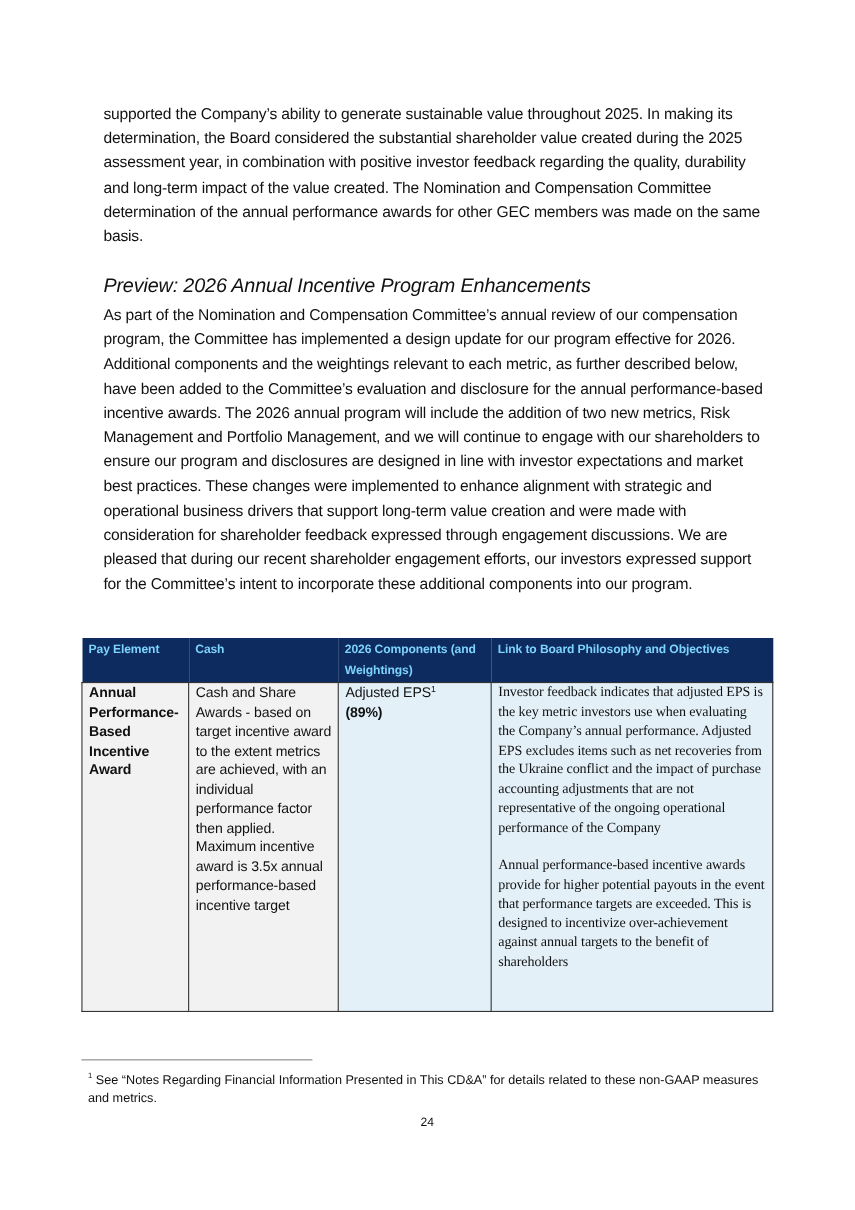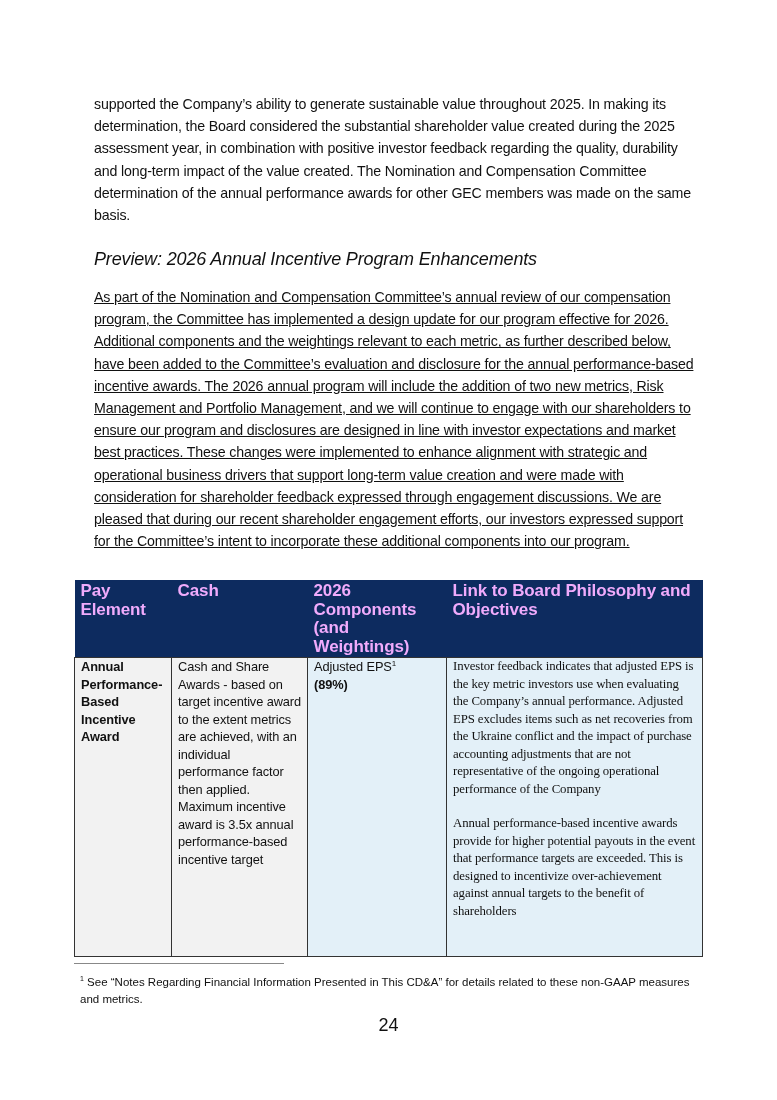--- a/index.html
+++ b/index.html
@@ -3,38 +3,38 @@
 <meta charset="utf-8">
 <style>
   html, body { margin:0; padding:0; background:#ffffff; }
   body { width:777px; height:1100px; position:relative; overflow:hidden;
          font-family:"Liberation Sans", "DejaVu Sans", sans-serif; color:#111; }
   .page { position:absolute; left:0; top:0; width:777px; height:1100px;border-radius:30px; }
   .para { position:absolute; left:94px; width:600px; font-size:14.2px; line-height:22.2px;
           letter-spacing:-0.15px; margin:0; }
   .p1 { top:93px; }
   .subhead { position:absolute; left:94px; top:249px; font-size:18px; font-style:italic; margin:0; letter-spacing:-0.15px; }
-  .p2 { top:286px;text-decoration:underline; }
+  .p2 { top:276px; }
   table.comp { position:absolute; left:74px; top:580px; width:629px; border-collapse:collapse;
                font-size:12.8px; line-height:17.5px; letter-spacing:-0.1px; }
-  table.comp th { background:#0d2b5f; color:#f0abfc; font-weight:bold; text-align:left; vertical-align:top;
-                  padding:2px 6px 1px 6px; font-size:17px; line-height:18.5px; }
+  table.comp th { background:#0d2b5f; color:#7dd3fc; font-weight:bold; text-align:left; vertical-align:top;
+                  padding:2px 6px 1px 6px; font-size:11px; line-height:18.5px; }
   table.comp td { vertical-align:top; padding:0 6px 0 6px; border:1px solid #333; }
   table.comp tr.body-row { height:299px;margin-top:43px; }
   .c1 { width:84px; background:#f2f2f2; font-weight:bold; }
   .c2 { width:123px; background:#f2f2f2; }
   .c3 { width:126px; background:#e3f0f8; }
   .c4 { background:#e3f0f8;font-family:Liberation Serif, serif; }
   sup { font-size:8px; line-height:0; vertical-align:super; }
   .bold { font-weight:bold; }
   .gap { height:17px; }
   .fn-rule { position:absolute; left:74px; top:963px; width:210px; border-top:1px solid #888; }
   .footnote { position:absolute; left:80px; top:974px; width:620px; font-size:11.5px; line-height:17px; margin:0; }
   .footnote sup { font-size:7px; }
-  .pagenum { position:absolute; left:0; width:777px; top:1015px; text-align:center; font-size:18px; margin:0; }
+  .pagenum { position:absolute; left:0; width:777px; top:1015px; text-align:center; font-size:11px; margin:0; }
 </style>
 </head>
 <body>
 
 <div class="page">
   <p class="para p1">supported the Company’s ability to generate sustainable value throughout 2025. In making its determination, the Board considered the substantial shareholder value created during the 2025 assessment year, in combination with positive investor feedback regarding the quality, durability and long-term impact of the value created. The Nomination and Compensation Committee determination of the annual performance awards for other GEC members was made on the same basis.</p>
 
   <p class="subhead">Preview: 2026 Annual Incentive Program Enhancements</p>
 
   <p class="para p2">As part of the Nomination and Compensation Committee’s annual review of our compensation program, the Committee has implemented a design update for our program effective for 2026. Additional components and the weightings relevant to each metric, as further described below, have been added to the Committee’s evaluation and disclosure for the annual performance-based incentive awards. The 2026 annual program will include the addition of two new metrics, Risk Management and Portfolio Management, and we will continue to engage with our shareholders to ensure our program and disclosures are designed in line with investor expectations and market best practices. These changes were implemented to enhance alignment with strategic and operational business drivers that support long-term value creation and were made with consideration for shareholder feedback expressed through engagement discussions. We are pleased that during our recent shareholder engagement efforts, our investors expressed support for the Committee’s intent to incorporate these additional components into our program.</p>

